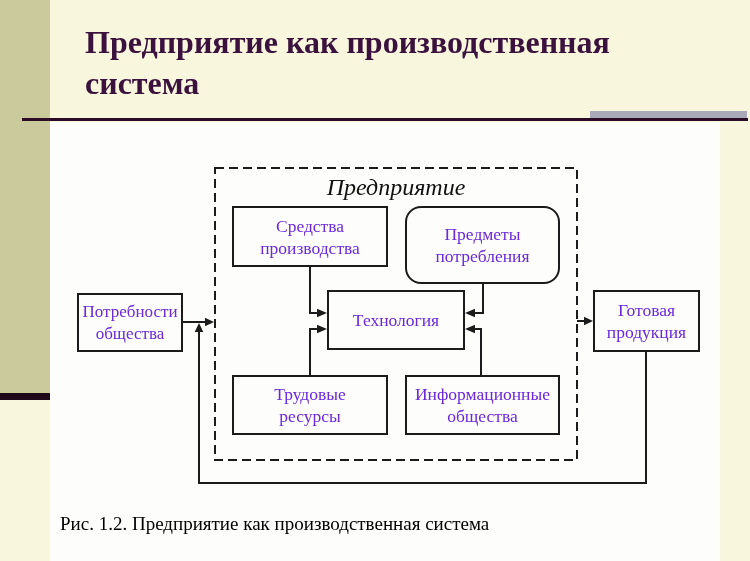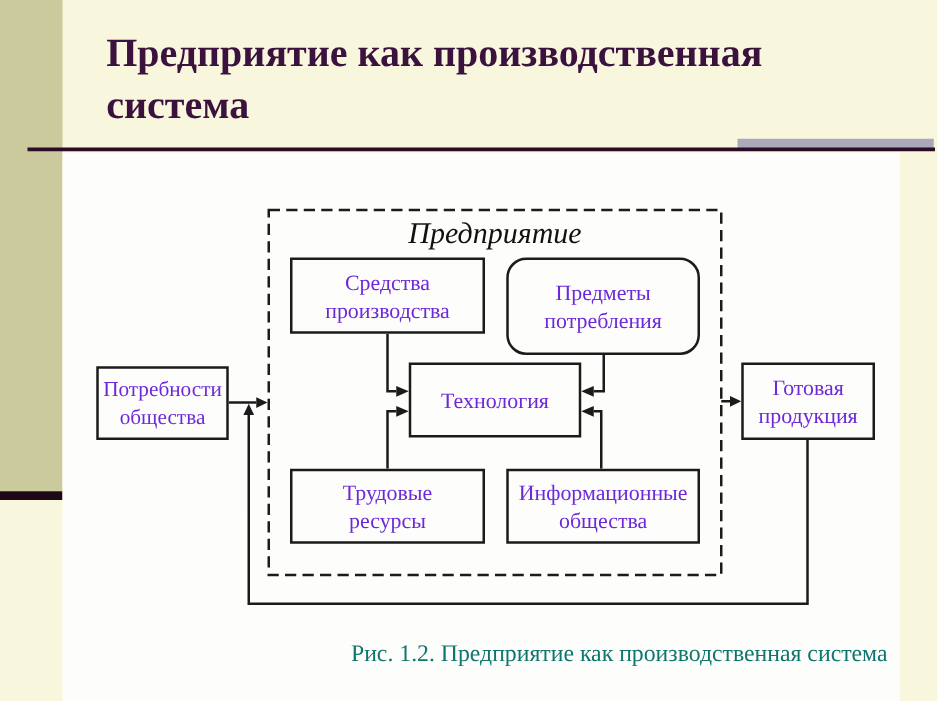--- a/index.html
+++ b/index.html
@@ -64,22 +64,22 @@
   .box-gotovaya       {left:593px;top:290px;width:107px;height:62px;}
   
   .enterprise-label{
     position:absolute;left:215px;top:174px;width:362px;
     text-align:center;
     font-size:24px;font-style:italic;color:#111;
   }
   
   .figure-caption{
     position:absolute;left:60px;top:513px;width:650px;
-    text-align:right;
-    font-size:19px;color:#0f766e;
+    text-align:left;
+    font-size:19px;color:#000000;
   }
 </style>
 </head>
 <body>
 
 <div id="slide">
 
   <div class="accent-strip"></div>
   <div class="accent-strip-underline"></div>
 

